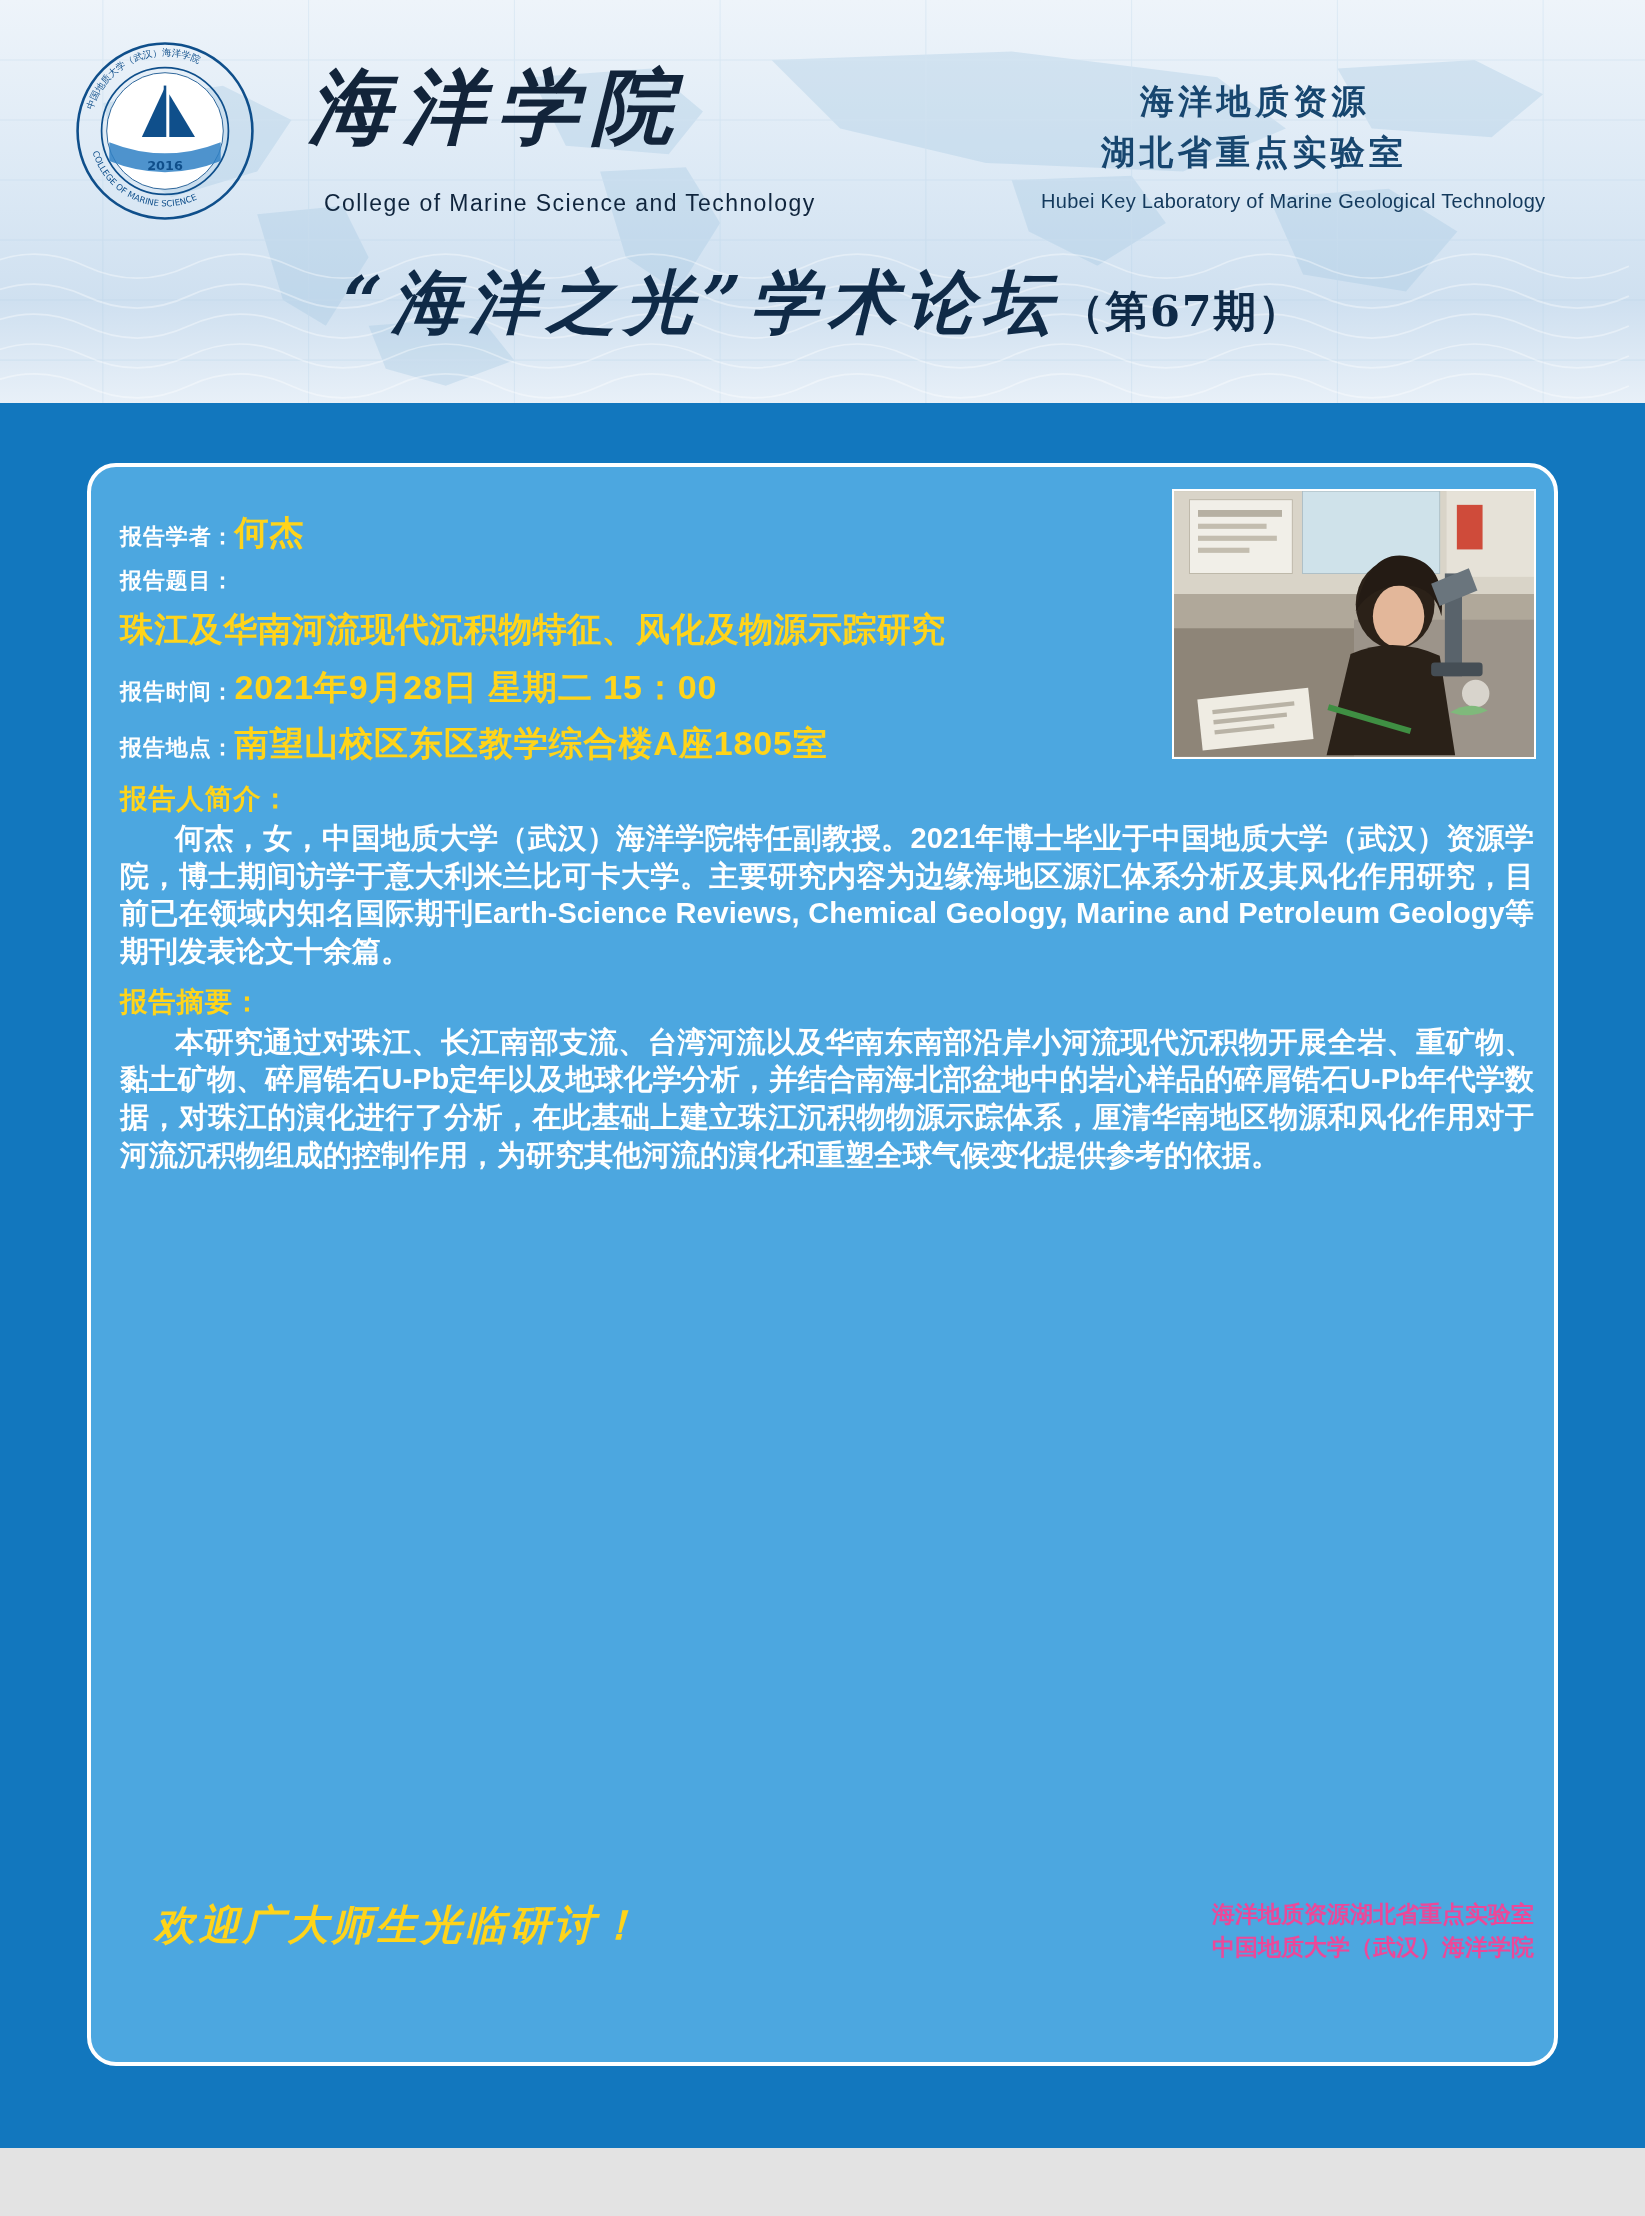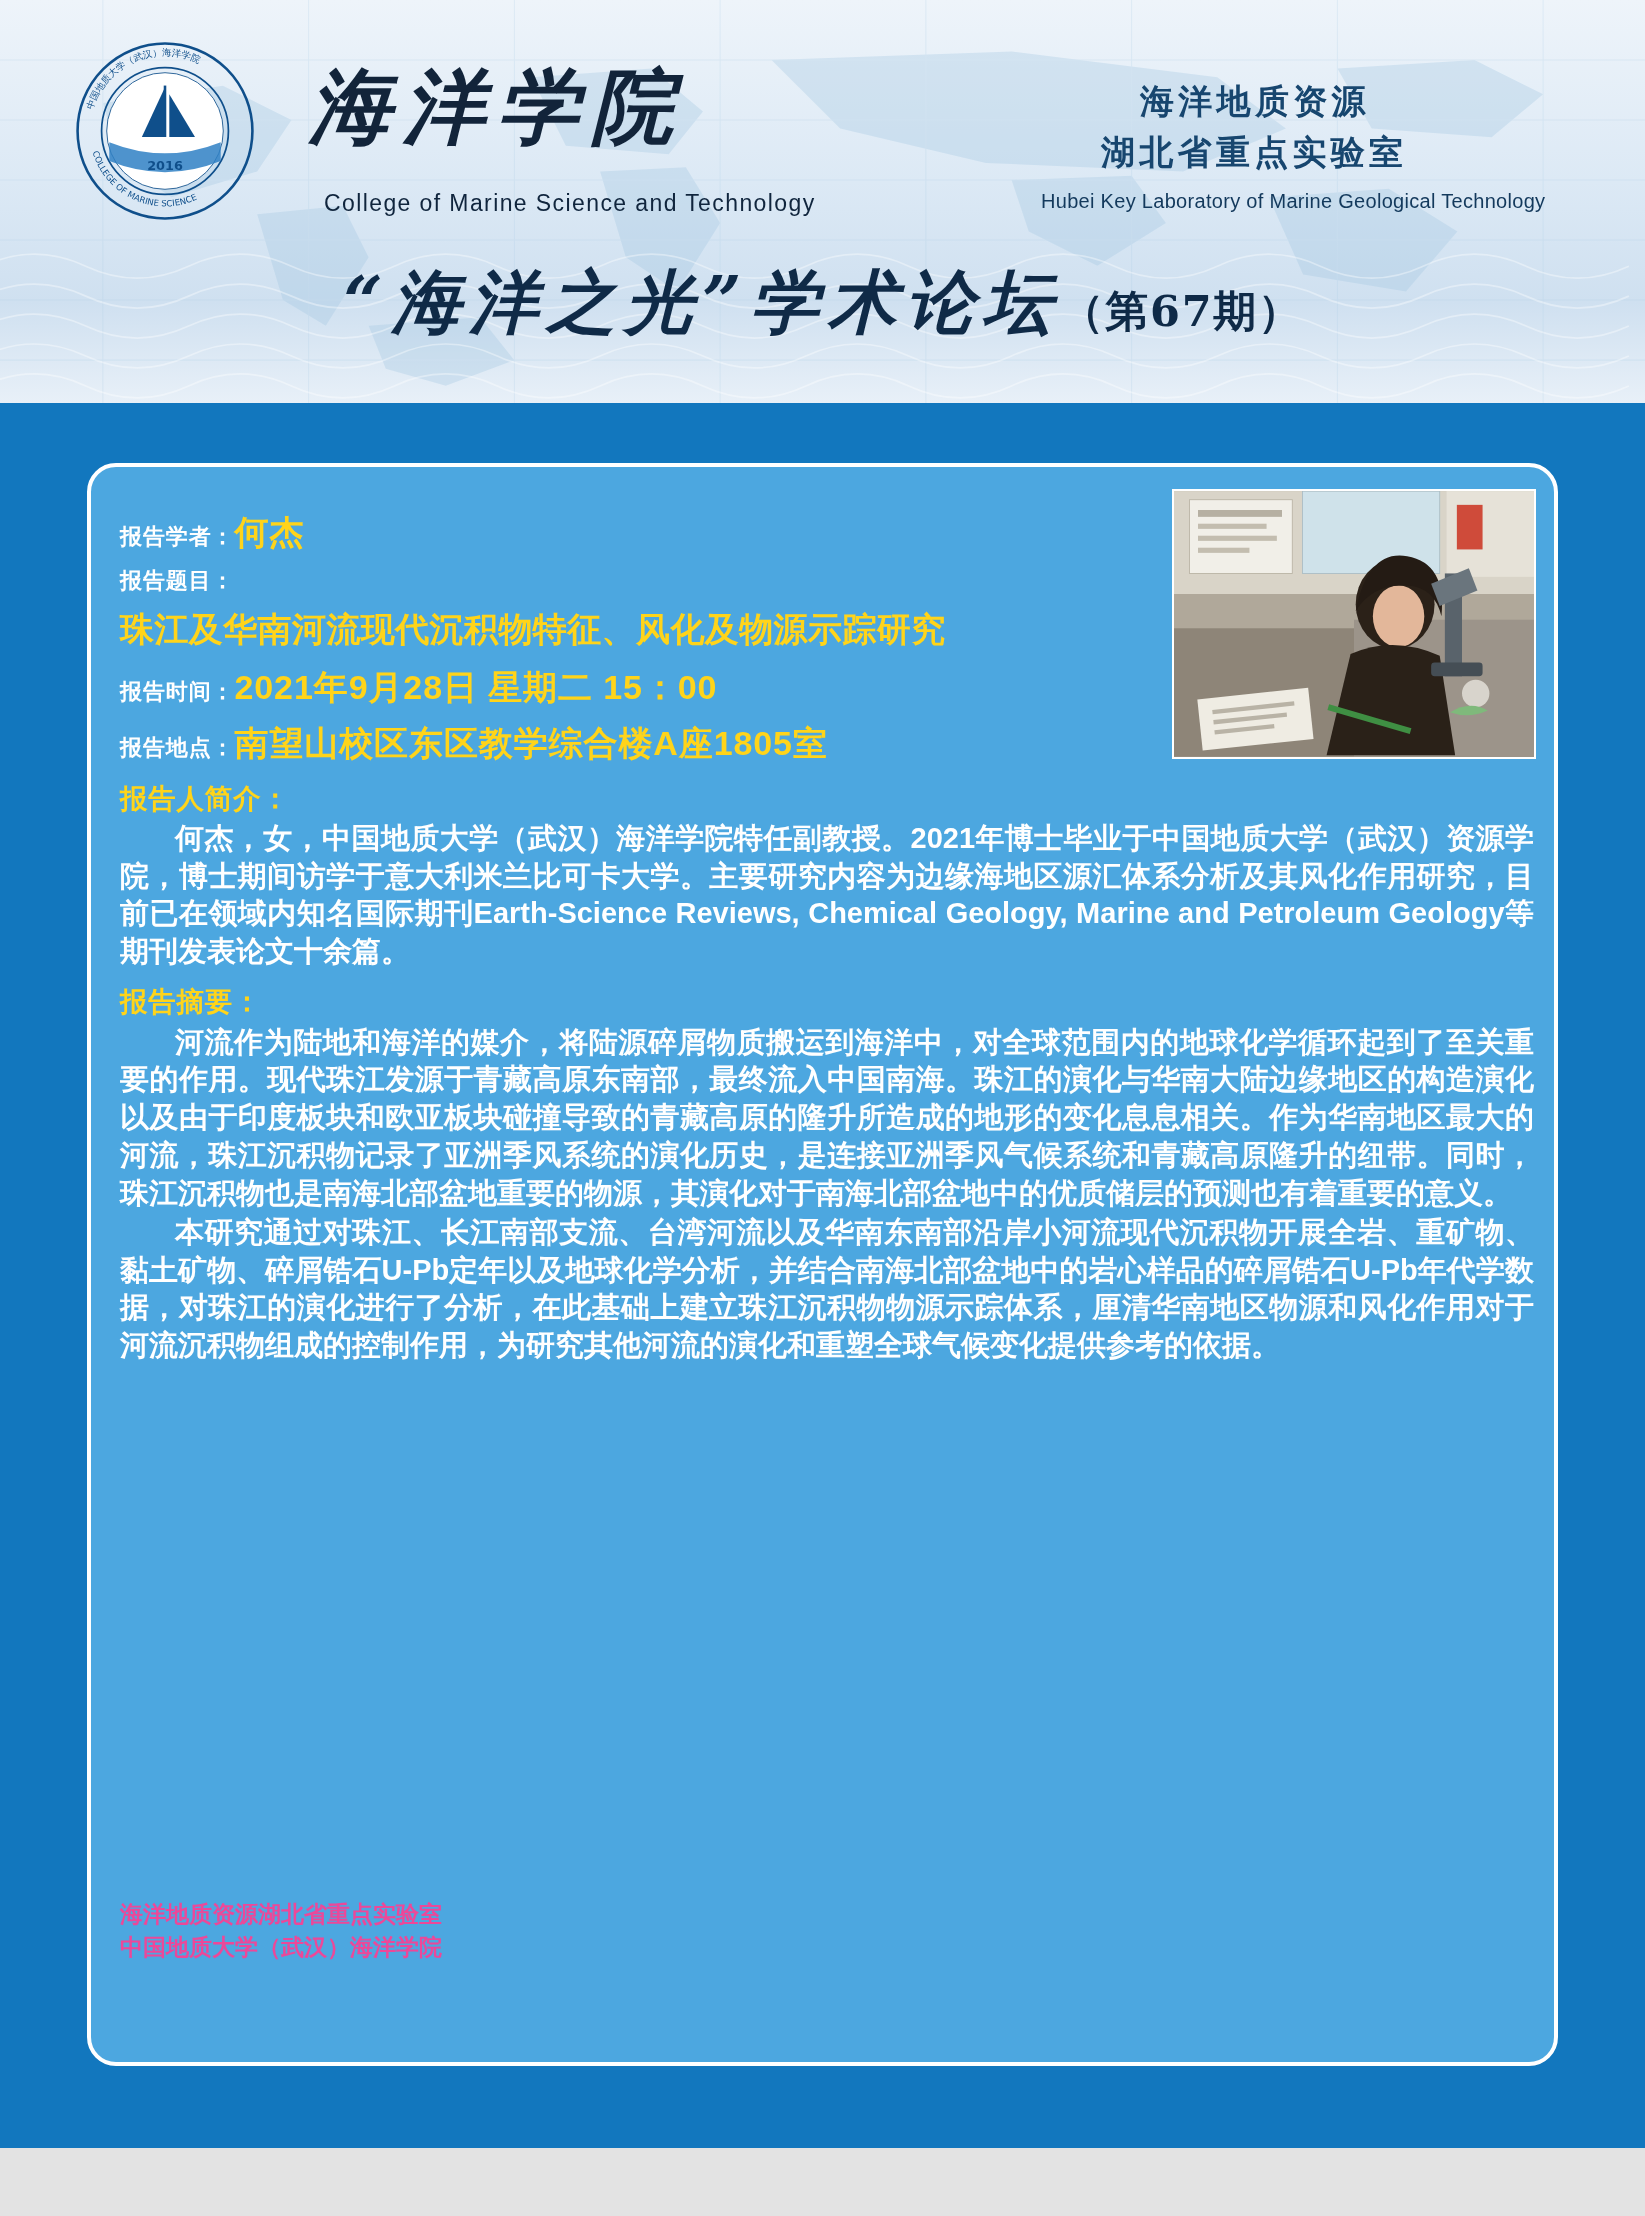--- a/index.html
+++ b/index.html
@@ -362,25 +362,25 @@
 
     <div class="line-row">
       <span class="lbl">报告地点：</span>
       <span class="val">南望山校区东区教学综合楼A座1805室</span>
     </div>
 
     <div class="sec-head">报告人简介：</div>
     <p class="para">何杰，女，中国地质大学（武汉）海洋学院特任副教授。2021年博士毕业于中国地质大学（武汉）资源学院，博士期间访学于意大利米兰比可卡大学。主要研究内容为边缘海地区源汇体系分析及其风化作用研究，目前已在领域内知名国际期刊Earth-Science Reviews, Chemical Geology, Marine and Petroleum Geology等期刊发表论文十余篇。</p>
 
     <div class="sec-head">报告摘要：</div>
-    <p class="para">河流作为陆地和海洋的媒介，将陆源碎屑物质搬运到海洋中，对全球范围内的地球化学循环起到了至关重要的作用。现代珠江发源于青藏高原东南部，最终流入中国南海。珠江的演化与华南大陆边缘地区的构造演化以及由于印度板块和欧亚板块碰撞导致的青藏高原的隆升所造成的地形的变化息息相关。作为华南地区最大的河流，珠江沉积物记录了亚洲季风系统的演化历史，是连接亚洲季风气候系统和青藏高原隆升的纽带。同时，珠江沉积物也是南海北部盆地重要的物源，其演化对于南海北部盆地中的优质储层的预测也有着重要的意义。</p>
     <p class="para">本研究通过对珠江、长江南部支流、台湾河流以及华南东南部沿岸小河流现代沉积物开展全岩、重矿物、黏土矿物、碎屑锆石U-Pb定年以及地球化学分析，并结合南海北部盆地中的岩心样品的碎屑锆石U-Pb年代学数据，对珠江的演化进行了分析，在此基础上建立珠江沉积物物源示踪体系，厘清华南地区物源和风化作用对于河流沉积物组成的控制作用，为研究其他河流的演化和重塑全球气候变化提供参考的依据。</p>
   </div>
 
   <div class="footer-row">
+    <div class="welcome">欢迎广大师生光临研讨！</div>
     <div class="org">
       <div>海洋地质资源湖北省重点实验室</div>
       <div>中国地质大学（武汉）海洋学院</div>
     </div>
   </div>
 
   <div class="bottom-bar"></div>
 </div>
 
 

